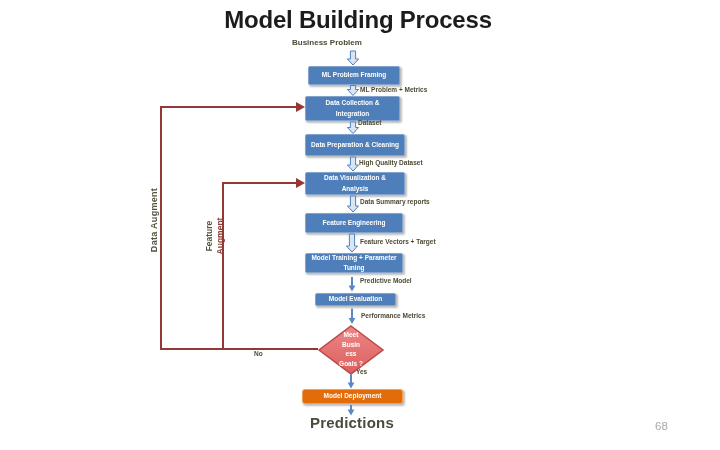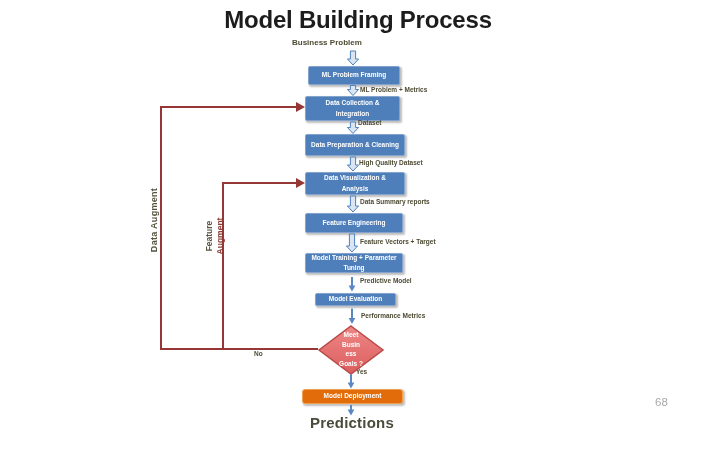--- a/index.html
+++ b/index.html
@@ -49,21 +49,21 @@
   .feat-aug .l1 { display:block; color:#55523d; }
   .feat-aug .l2 { display:block; color:#8a4036; }
   .dtext {
     position:absolute; left:321px; top:330px; width:60px; text-align:center;
     color:#ffffff; font-weight:bold; font-size:6.5px; line-height:9.6px; z-index:5;
   }
   .dtext span { display:block; }
   .yes-lbl { left:356px; top:368px; }
   .no-lbl  { left:254px; top:350px; }
   .pagenum {
-    position:absolute; left:655px; top:396px; font-size:11.5px; color:#a9a9a9;
+    position:absolute; left:655px; top:420px; font-size:11.5px; color:#a9a9a9;
   }
   .overlay {
     position:absolute; left:0; top:0; width:720px; height:450px;
     z-index:4; pointer-events:none;
   }
 </style>
 </head>
 <body>
 
 <div class="slide">

